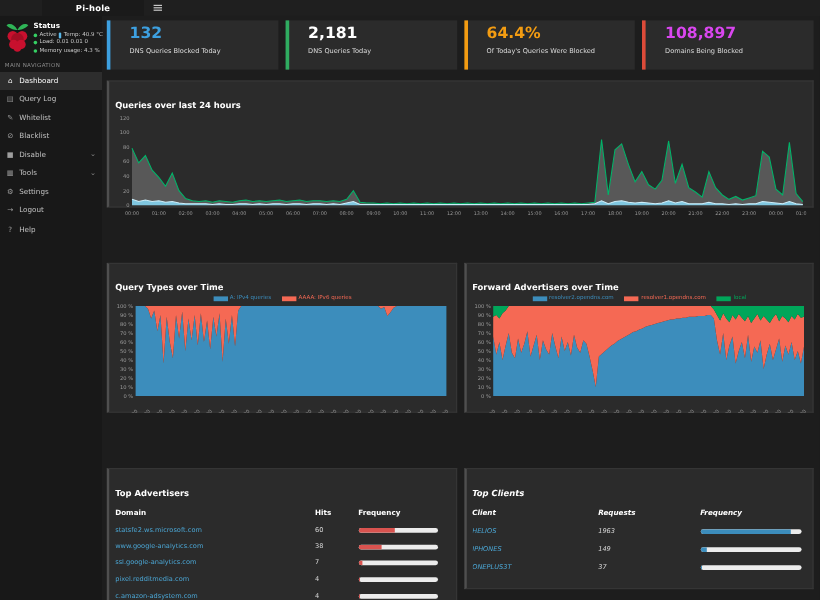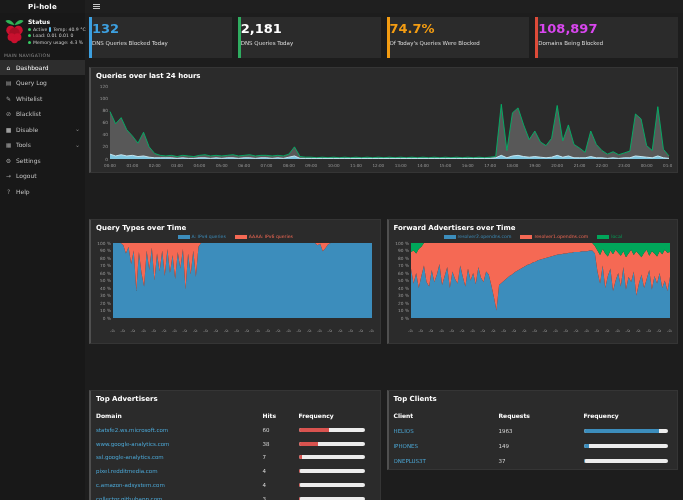--- a/index.html
+++ b/index.html
@@ -1,57 +1,57 @@
 <!DOCTYPE html>
 <html><head>
 <meta charset="utf-8">
 <style>
   html,body{margin:0;padding:0;width:683px;height:500px;overflow:hidden;
     background:#1d1d1d;font-family:"DejaVu Sans","Liberation Sans",sans-serif;color:#e6e6e6;}
   *{box-sizing:border-box}
   
-  .navbar{position:fixed;top:0;left:0;right:0;height:13px;background:#1f1f1f;display:flex;align-items:stretch;z-index:20;}
+  .navbar{position:fixed;top:0;left:0;right:0;height:13px;background:#1f1f1f;display:flex;align-items:stretch;z-index:20;padding-left:35px;}
   .brand{width:85px;background:#1a1a1a;color:#fff;font-size:7px;font-weight:bold;display:flex;align-items:center;justify-content:center;letter-spacing:.2px;}
   .hamburger{width:22px;display:flex;flex-direction:column;justify-content:center;align-items:center;gap:1px;cursor:pointer;}
   .hamburger span{width:7px;height:1px;background:#c9c9c9;display:block;}
   
   .sidebar{position:fixed;top:13px;left:0;bottom:0;width:85px;background:#181818;z-index:10;}
   .status-wrap{display:flex;gap:3px;padding:5px 2px 4px 4px;}
   .status-txt{flex:1;min-width:0;}
   .status-title{font-size:6px;font-weight:bold;color:#fff;margin-bottom:1px;}
   .sline{font-size:4.6px;color:#c9c9c9;display:flex;align-items:center;gap:2px;margin-top:1.5px;white-space:nowrap;}
   .dot{width:3px;height:3px;border-radius:50%;background:#35d063;flex:0 0 auto;}
   .temp-ico{width:2px;height:5px;border-radius:1px;background:#59b7e8;flex:0 0 auto;}
   .nav-header{font-size:4.6px;color:#8b8b8b;padding:4px 4px 2px 4px;letter-spacing:.3px;}
   .menu-item{display:flex;align-items:center;gap:4px;height:15.5px;padding:0 5px;font-size:6px;color:#c2c2c2;cursor:pointer;}
   .menu-item.active{background:#2d2d2d;color:#fff;}
   .menu-item .glyph{width:7px;font-size:6px;color:#9e9e9e;text-align:center;flex:0 0 auto;}
   .menu-item.active .glyph{color:#fff;}
   .menu-item .chev{margin-left:auto;font-size:6px;color:#8a8a8a;line-height:0;}
   
   .content{position:absolute;left:85px;top:13px;right:0;bottom:0;padding:4px 5px 4px 4px;}
   .stat-row{display:flex;gap:6px;margin-bottom:9px;}
-  .stat-box{flex:1;height:41px;background:#2b2b2b;border-left:3px solid #555;padding:3px 0;}
+  .stat-box{flex:1;height:41px;background:#2b2b2b;border-left:3px solid #555;padding:3px 16px;}
   .stat-value{font-size:13px;font-weight:bold;line-height:1.4;}
   .stat-label{font-size:5.5px;color:#dcdcdc;margin-top:2px;}
-  .panel{background:#2b2b2b;border:1px solid #353535;border-left:2px solid #4f4f4f;padding:4px 5px;}
+  .panel{background:#2b2b2b;border:1px solid #353535;border-left:2px solid #4f4f4f;padding:16px 5px;}
   .panel h2{margin:0;font-size:7px;font-weight:bold;color:#fff;}
   .main-panel{height:106px;margin-bottom:10px;}
   .chart{width:100%;}
   #chart-0{height:86px;margin-top:3px;}
   .panel-row{display:flex;gap:6px;margin-bottom:10px;align-items:flex-start;}
   .half{flex:1;min-width:0;margin-top:36px;}
   .chart-panel{height:125px;}
   .legend{display:flex;justify-content:center;gap:9px;margin-top:2px;font-size:4.6px;align-items:center;}
   .legend .item{display:flex;align-items:center;gap:2px;}
   .legend .sw{width:12px;height:4px;display:inline-block;}
   #chart-1,#chart-2{height:92px;margin-top:1px;}
   
   .adv-panel{height:191px;}
-  .cli-panel{height:80px;}
+  .cli-panel{height:101px;font-style:italic;}
   .trow{display:grid;align-items:center;font-size:5.5px;color:#d8d8d8;}
   .adv-grid{grid-template-columns:1fr 36px 76px;height:13.8px;}
   .cli-grid{grid-template-columns:105px 85px 1fr;height:15px;}
   .thead{font-size:6px;font-weight:bold;color:#fff;height:16px;}
   .dlink{color:#4ba6d4;cursor:pointer;overflow:hidden;text-overflow:ellipsis;white-space:nowrap;}
   .bar{height:4px;background:#ececec;border-radius:2px;overflow:hidden;}
   .bar-a{width:66px;}
   .bar-c{width:84px;}
   .bar i{display:block;height:100%;}
   text{font-family:"DejaVu Sans","Liberation Sans",sans-serif;}
@@ -145,21 +145,21 @@
   <div class="stat-row" id="stat-row">
       <div class="stat-box" style="border-left-color: rgb(61, 160, 224);">
         <div class="stat-value" style="color: rgb(61, 160, 224);">132</div>
         <div class="stat-label">DNS Queries Blocked Today</div>
       </div>
       <div class="stat-box" style="border-left-color: rgb(47, 172, 96);">
         <div class="stat-value" style="color: #ffffff;">2,181</div>
         <div class="stat-label">DNS Queries Today</div>
       </div>
       <div class="stat-box" style="border-left-color: rgb(243, 156, 18);">
-        <div class="stat-value" style="color: rgb(243, 156, 18);">74.7%</div>
+        <div class="stat-value" style="color: rgb(243, 156, 18);">64.4%</div>
         <div class="stat-label">Of Today's Queries Were Blocked</div>
       </div>
       <div class="stat-box" style="border-left-color: rgb(221, 75, 57);">
         <div class="stat-value" style="color: #d946ef;">108,897</div>
         <div class="stat-label">Domains Being Blocked</div>
       </div>
     </div>
 
   <section class="panel main-panel">
     <h2>Queries over last 24 hours</h2>

